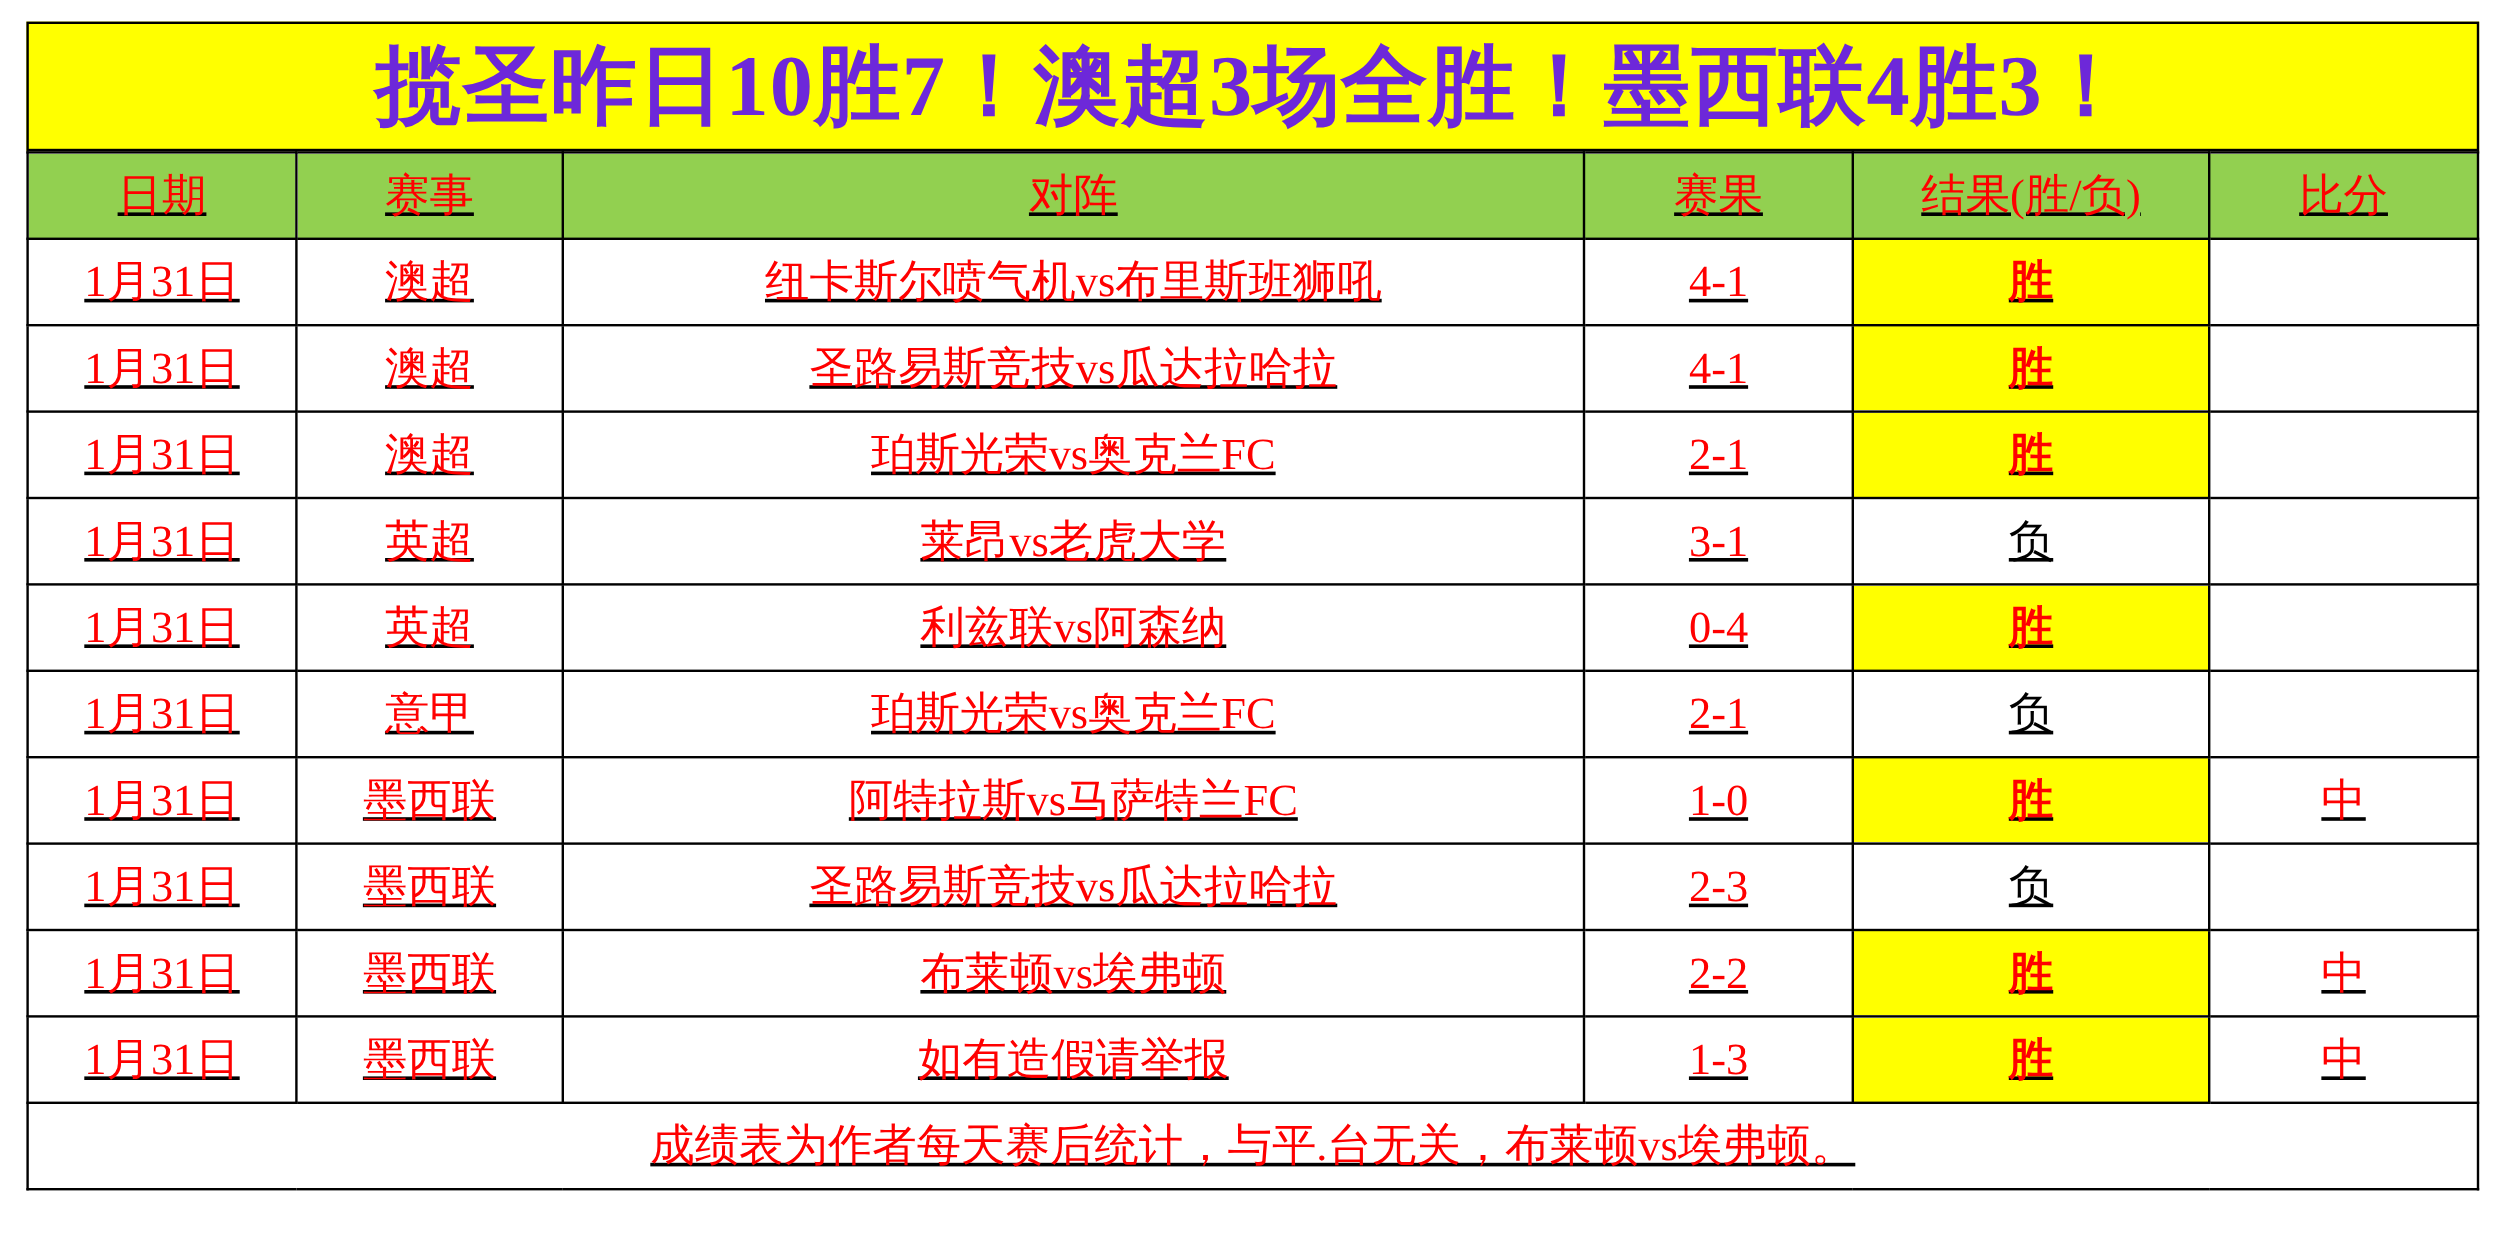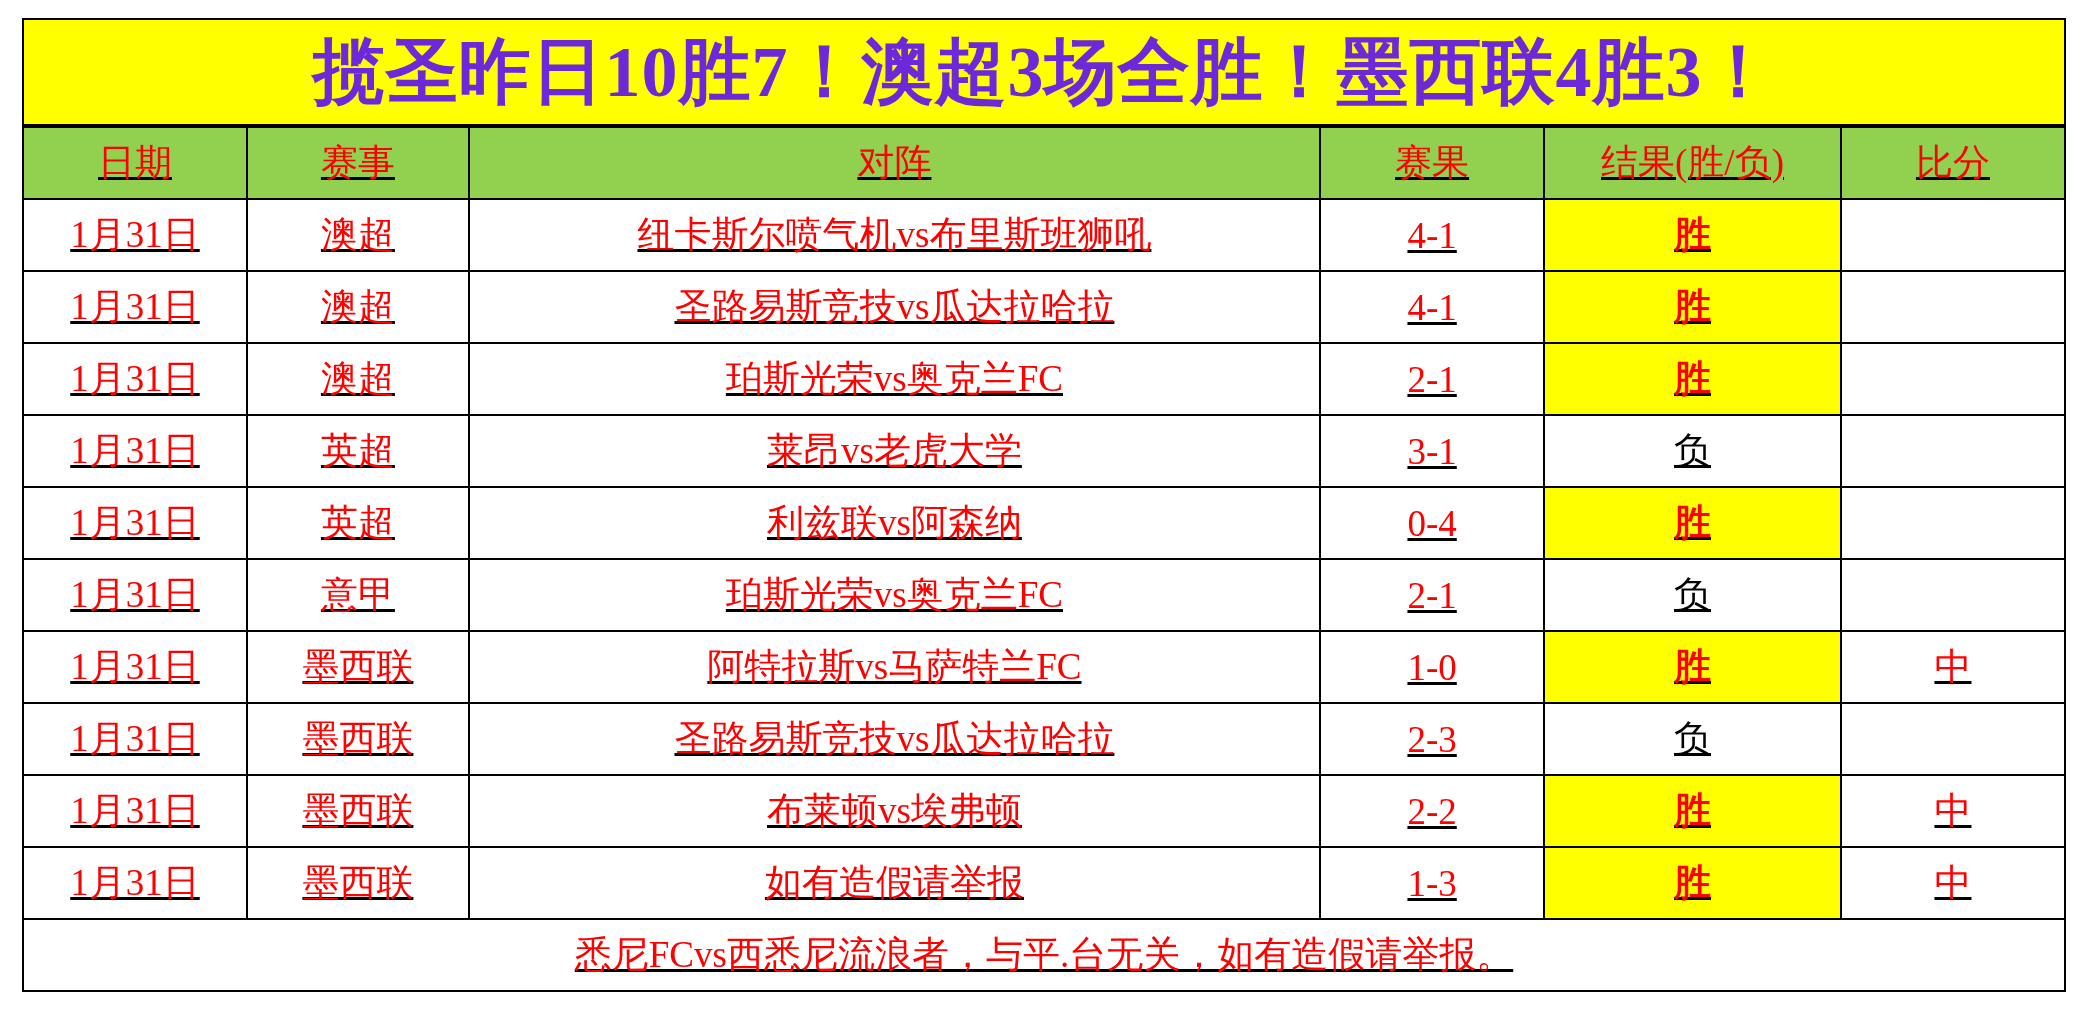--- a/index.html
+++ b/index.html
@@ -193,18 +193,18 @@
       </tr>
       <tr>
         <td>1月31日</td>
         <td>墨西联</td>
         <td>如有造假请举报</td>
         <td>1-3</td>
         <td class="cell-result win">胜</td>
         <td class="cell-mark">中</td>
       </tr>
       <tr class="footer-row">
-        <td colspan="6">悉尼FCvs西悉尼流浪者，与平.台无关，如有造假请举报。</td>
+        <td colspan="6">成绩表为作者每天赛后统计，与平.台无关，布莱顿vs埃弗顿。</td>
       </tr>
     </tbody>
   </table>
 
 </div>
 
 </body></html>

